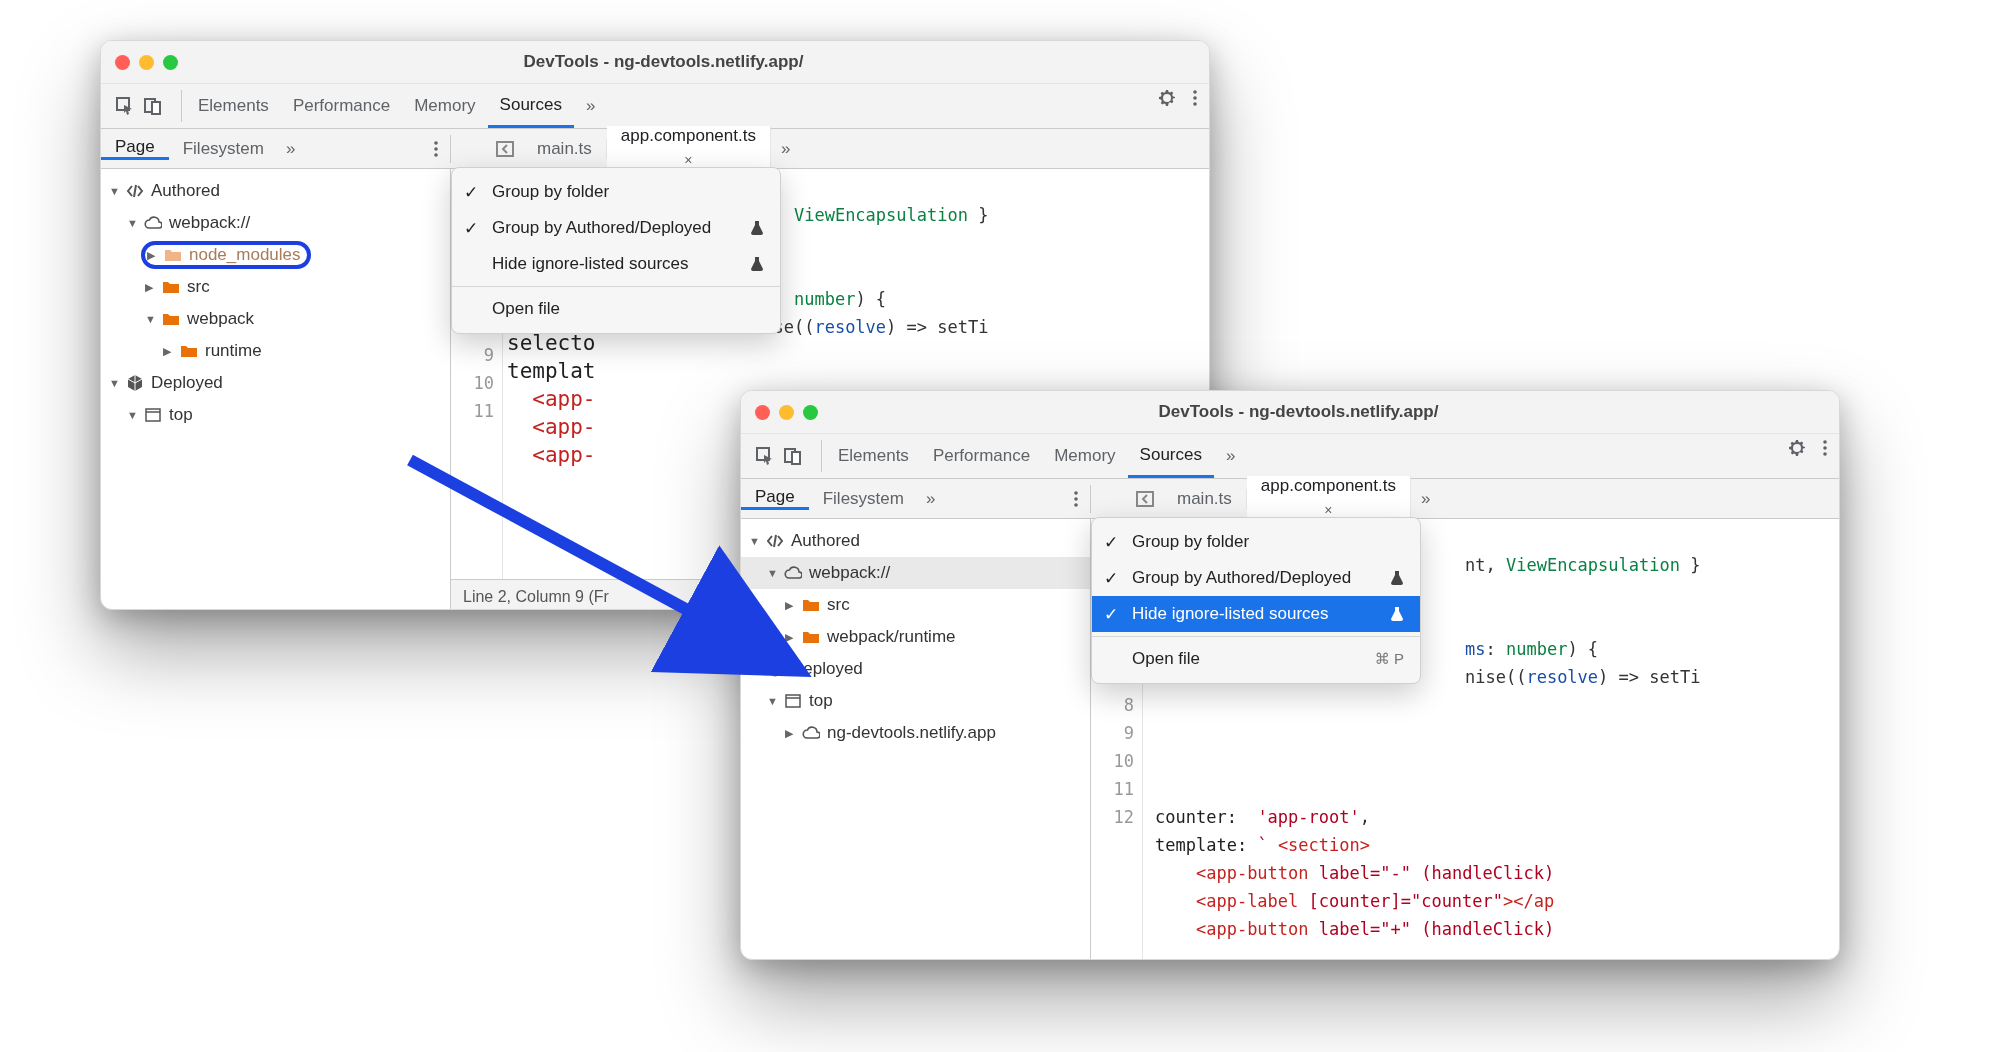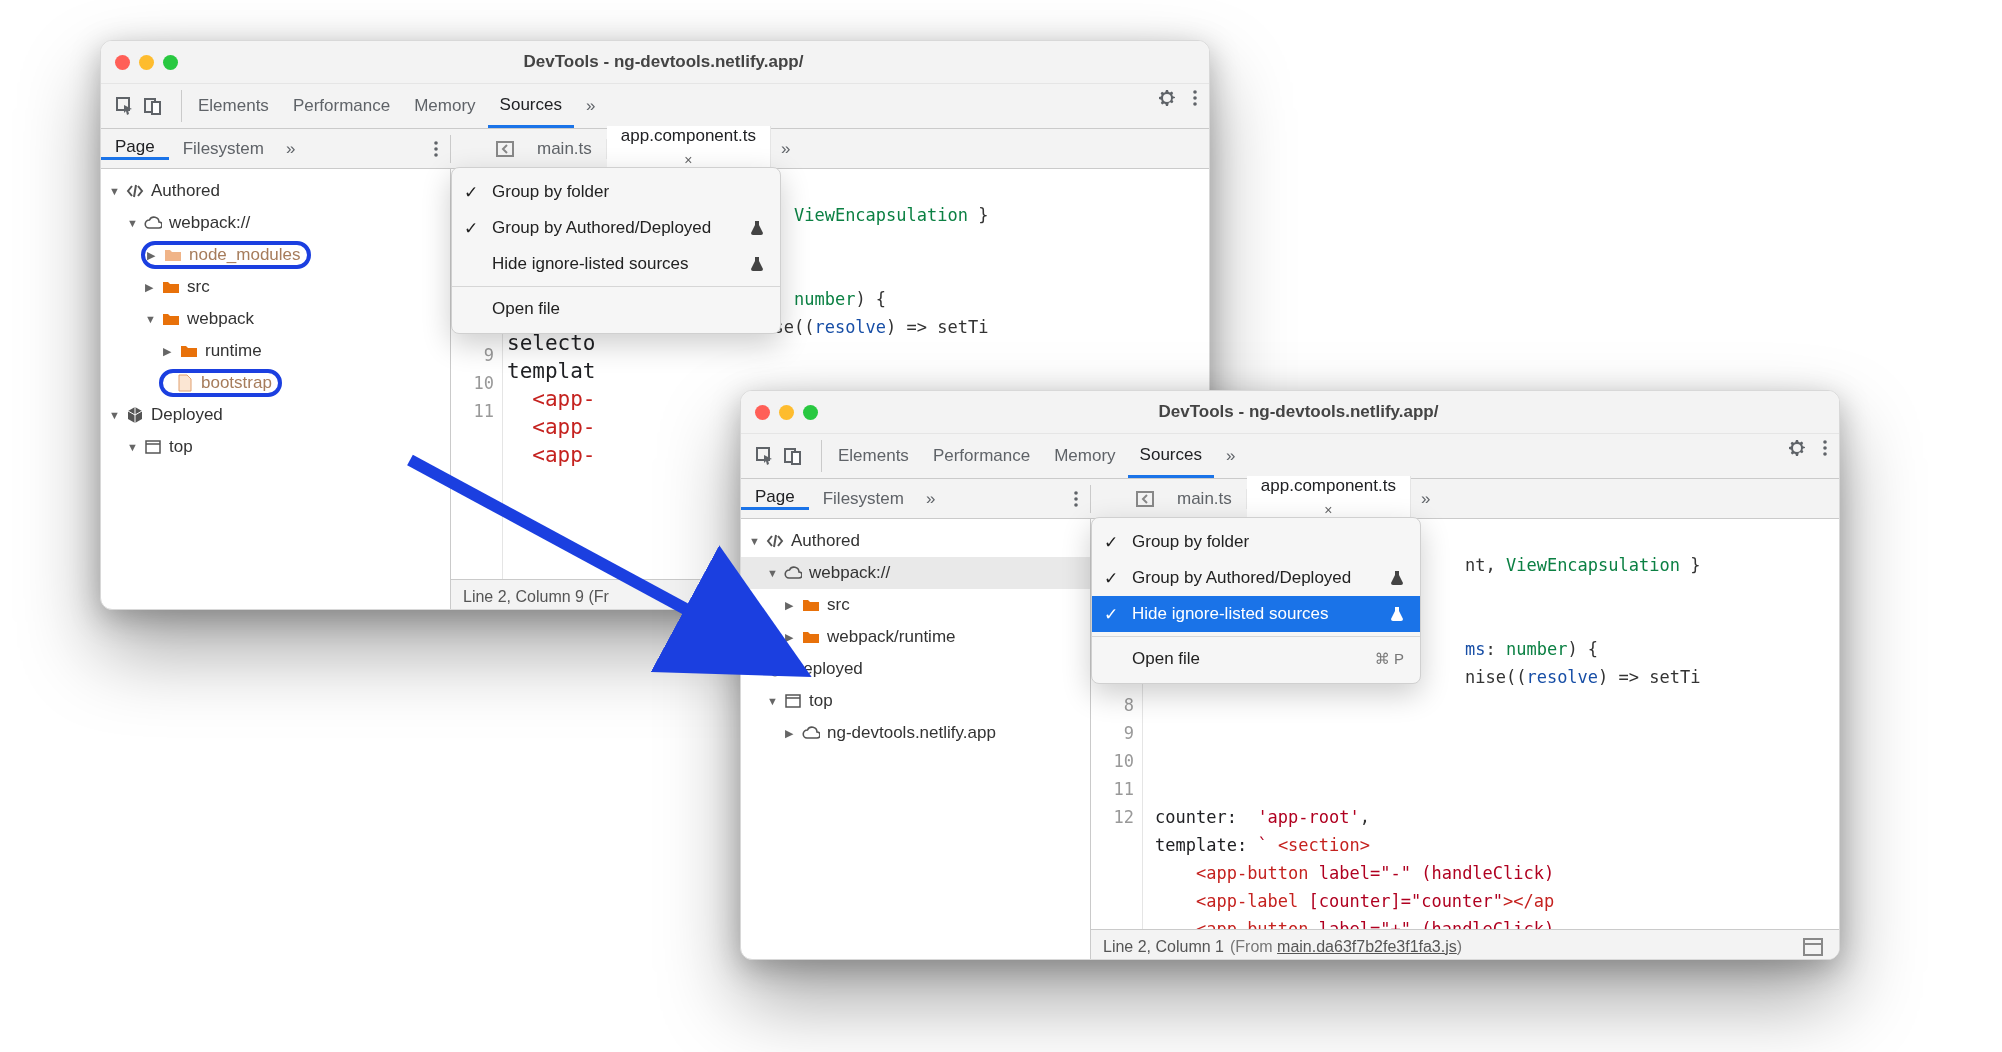--- a/index.html
+++ b/index.html
@@ -316,30 +316,20 @@
         </div>
         <div class="node lvl3">
           <span class="tw">▶</span>
           <span class="icon">
               <svg width="18" height="14" viewBox="0 0 18 14">
                 <path class="folder-svg" d="M1 2h5l2 2h9v9H1z"></path>
               </svg>
             </span>
           <span class="lbl">runtime</span>
         </div>
-        <div class="node lvl3">
-          <span class="circle-mark" style="display:flex;align-items:center;">
-            <span class="icon" style="margin-left:10px">
-                <svg width="14" height="18" viewBox="0 0 14 18">
-                  <path class="file-muted-svg" d="M1 1h8l4 4v12H1z" stroke-width="1"></path>
-                </svg>
-              </span>
-            <span class="lbl" style="color:#a67c5b">bootstrap</span>
-          </span>
-        </div>
         <div class="node lvl0">
           <span class="tw">▼</span>
           <span class="icon">
               <svg width="16" height="18" viewBox="0 0 16 18" fill="#555">
                 <path d="M8 1 15 5v8L8 17 1 13V5z"></path>
                 <path d="M8 1v16M1 5l7 4 7-4" stroke="#fff" stroke-width="1" fill="none"></path>
               </svg>
             </span>
           <span class="lbl">Deployed</span>
         </div>
@@ -586,28 +576,20 @@
 <span style="padding-left:310px"></span><span class="c-punc">nise((</span><span class="c-id">resolve</span><span class="c-punc">) =&gt; setTi</span>
 <br>
 <br>
 <span class="c-kw">counter:</span>  <span class="c-str">'app-root'</span>,
 <span class="c-kw">template:</span> <span class="c-str">`</span> <span class="c-tag">&lt;section&gt;</span>
     <span class="c-tag">&lt;app-button</span> <span class="c-attr">label=</span><span class="c-str">"-"</span> <span class="c-attr">(handleClick)</span>
     <span class="c-tag">&lt;app-label</span> <span class="c-attr">[counter]=</span><span class="c-str">"counter"</span><span class="c-tag">&gt;&lt;/ap</span>
     <span class="c-tag">&lt;app-button</span> <span class="c-attr">label=</span><span class="c-str">"+"</span> <span class="c-attr">(handleClick)</span>
         </div>
       </div>
-      <div class="statusbar">
-        <span>Line 2, Column 1</span>
-        <span class="from"><span>(From </span><span class="srcmap">main.da63f7b2fe3f1fa3.js</span><span>)</span></span>
-        <span class="spacer"></span>
-        <span class="iconbtn">
-            <span class="panel-icon"></span>
-          </span>
-      </div>
     </div>
   </div>
 
   <div class="menu" style="left:350px; top:126px;">
     <div class="mi">
       <span class="chk">✓</span>
         <span class="txt">Group by folder</span>
     </div>
     <div class="mi">
       <span class="chk">✓</span>

